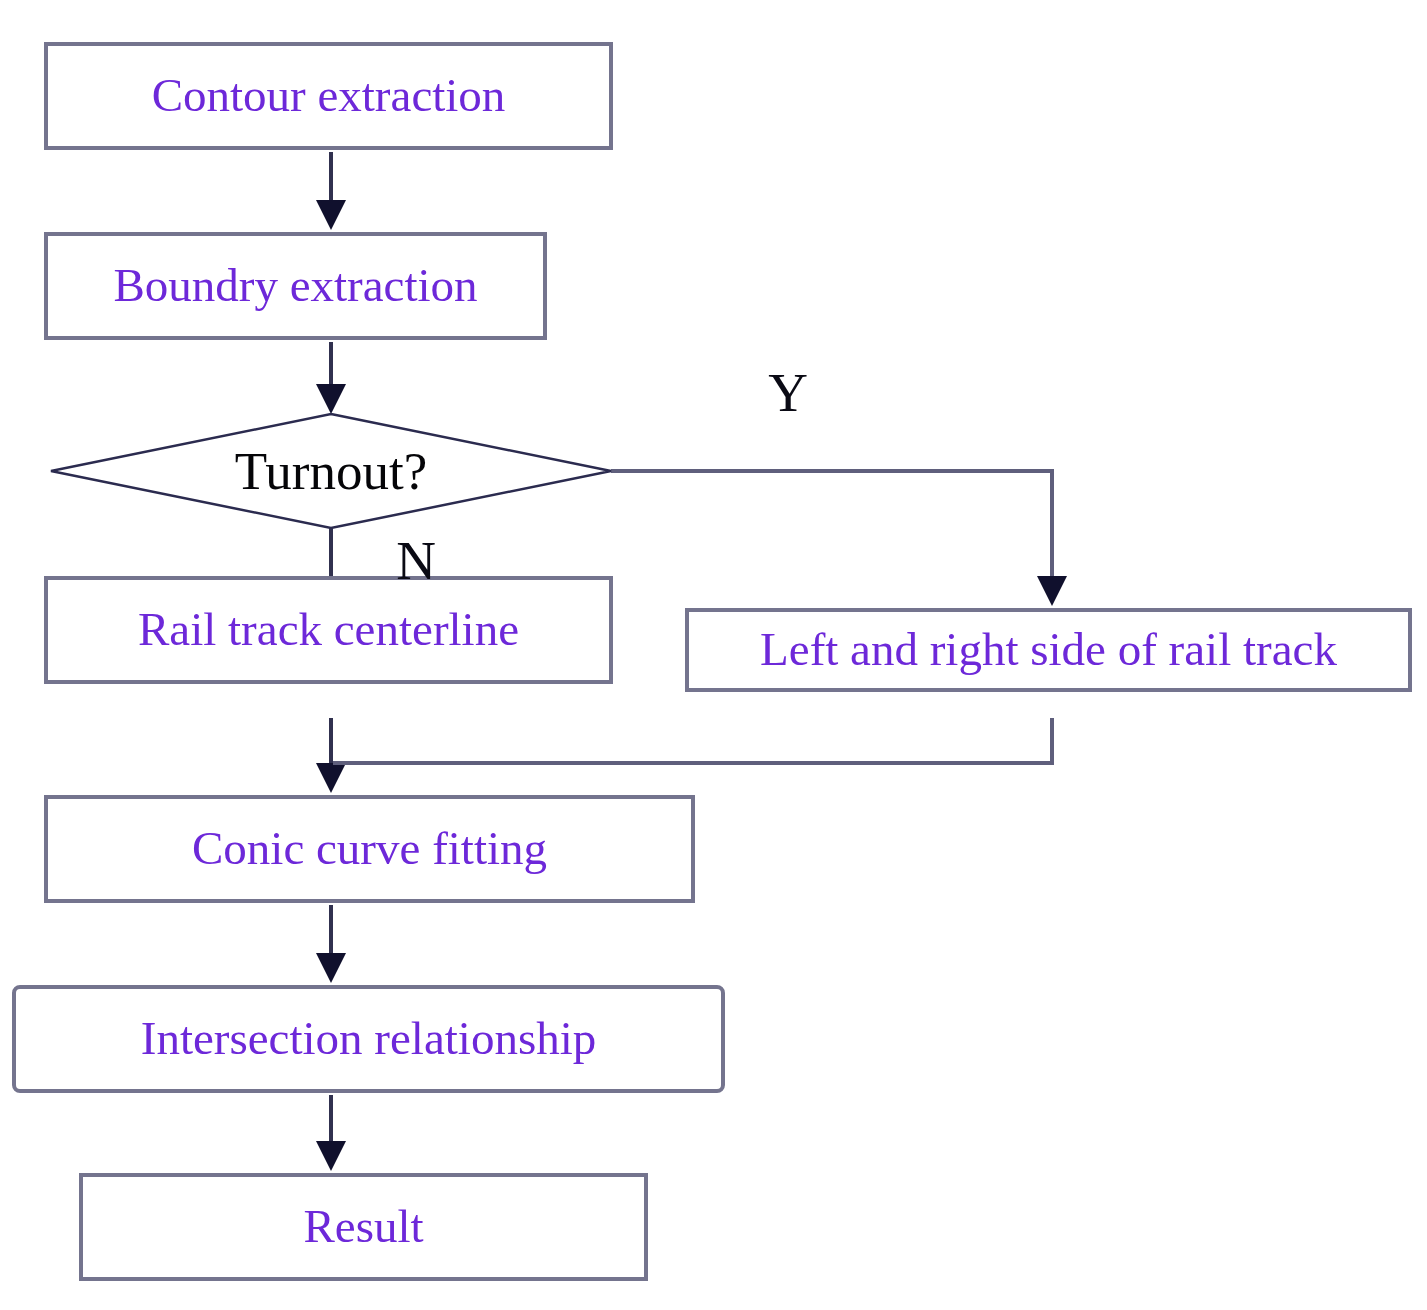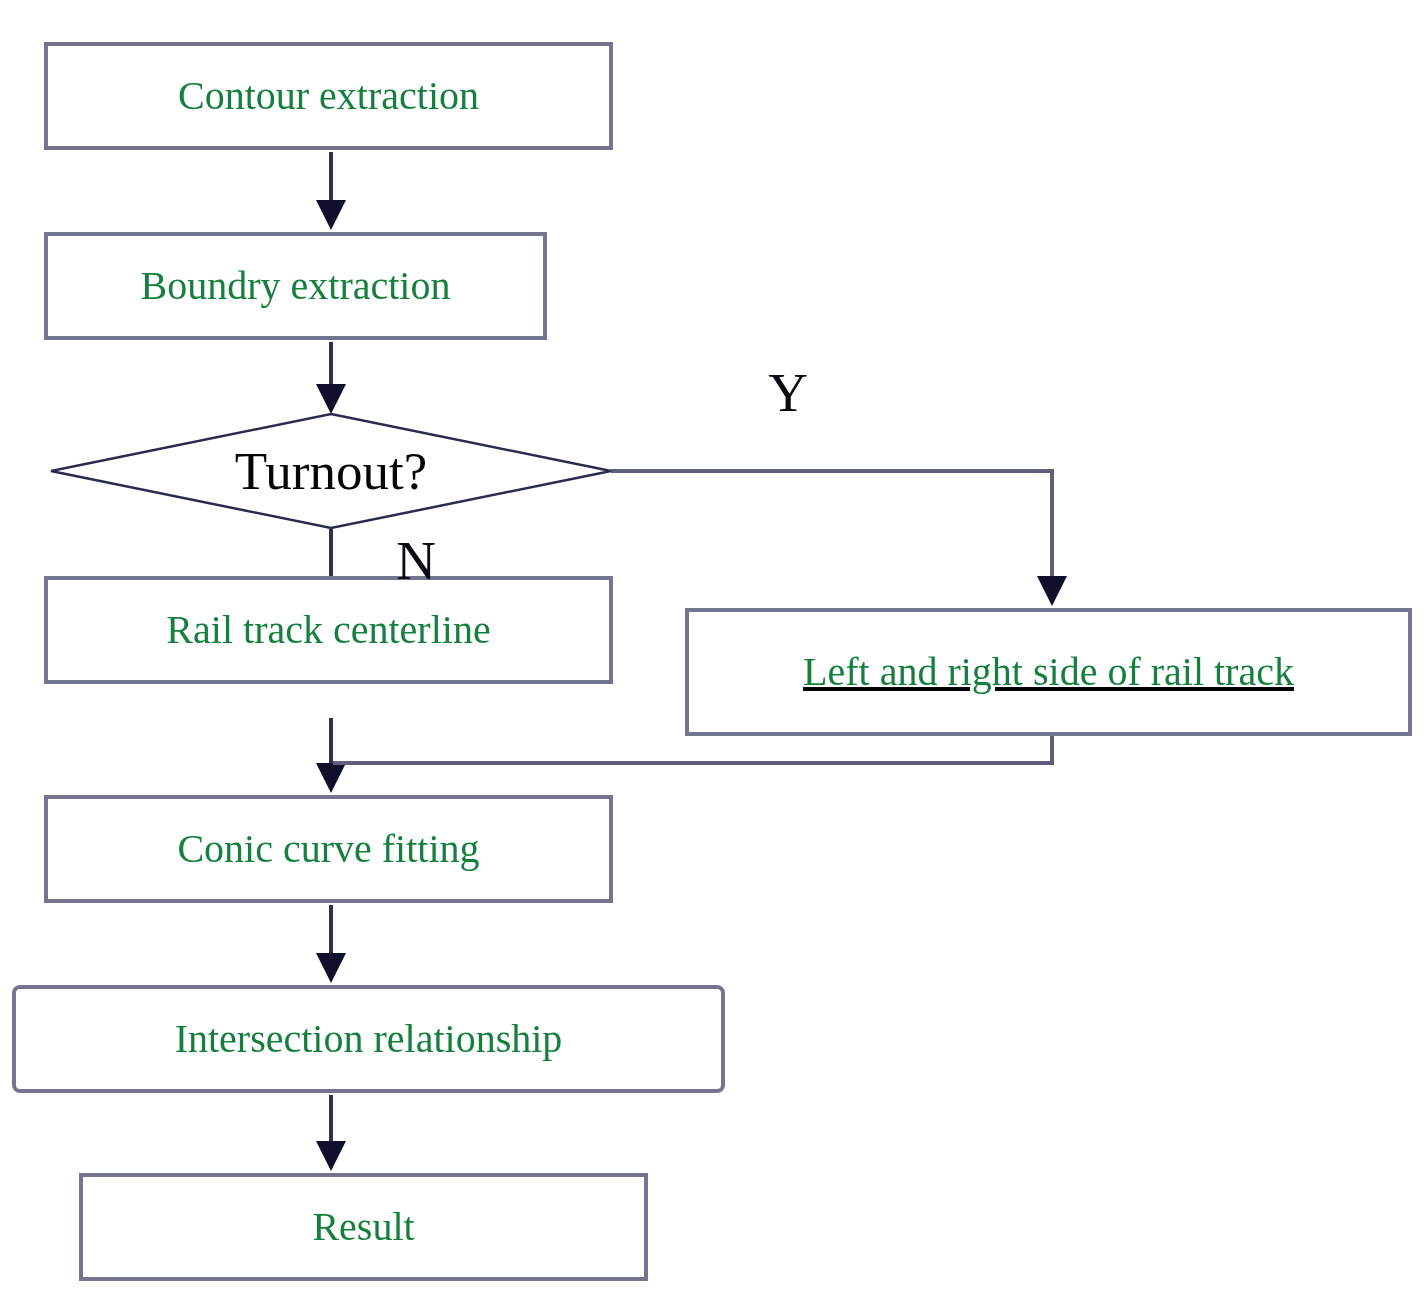--- a/index.html
+++ b/index.html
@@ -26,22 +26,22 @@
     position: absolute;
     box-sizing: border-box;
     background: #ffffff;
     border: 4px solid #74748e;
     display: flex;
     align-items: center;
     justify-content: center;
     text-align: center;
   }
   .node .lbl {
-    font-size: 40px;
-    color: #15803d;
+    font-size: 47px;
+    color: #6d28d9;
     line-height: 1.05;
     white-space: nowrap;
   }
   .diamond-label {
     position: absolute;
     display: flex;
     align-items: center;
     justify-content: center;
     font-size: 53px;
     color: #050508;
@@ -113,25 +113,25 @@
   <div class="node" style="left:44px; top:232px; width:503px; height:108px;">
     <span class="lbl">Boundry extraction</span>
   </div>
 
   <div class="diamond-label" style="left:151px; top:438px; width:360px; height:66px;">Turnout?</div>
 
   <div class="node" style="left:44px; top:576px; width:569px; height:108px;">
     <span class="lbl">Rail track centerline</span>
   </div>
 
-  <div class="node" style="left:685px; top:608px; width:727px; height:128px;text-decoration:underline;">
+  <div class="node" style="left:685px; top:608px; width:727px; height:84px;">
     <span class="lbl">Left and right side of rail track</span>
   </div>
 
-  <div class="node" style="left:44px; top:795px; width:569px; height:108px;">
+  <div class="node" style="left:44px; top:795px; width:651px; height:108px;">
     <span class="lbl">Conic curve fitting</span>
   </div>
 
   <div class="node" style="left:12px; top:985px; width:713px; height:108px;border-radius:8px;">
     <span class="lbl">Intersection relationship</span>
   </div>
 
   <div class="node" style="left:44px; top:1173px; width:569px; height:108px;margin-left:35px;">
     <span class="lbl">Result</span>
   </div>

